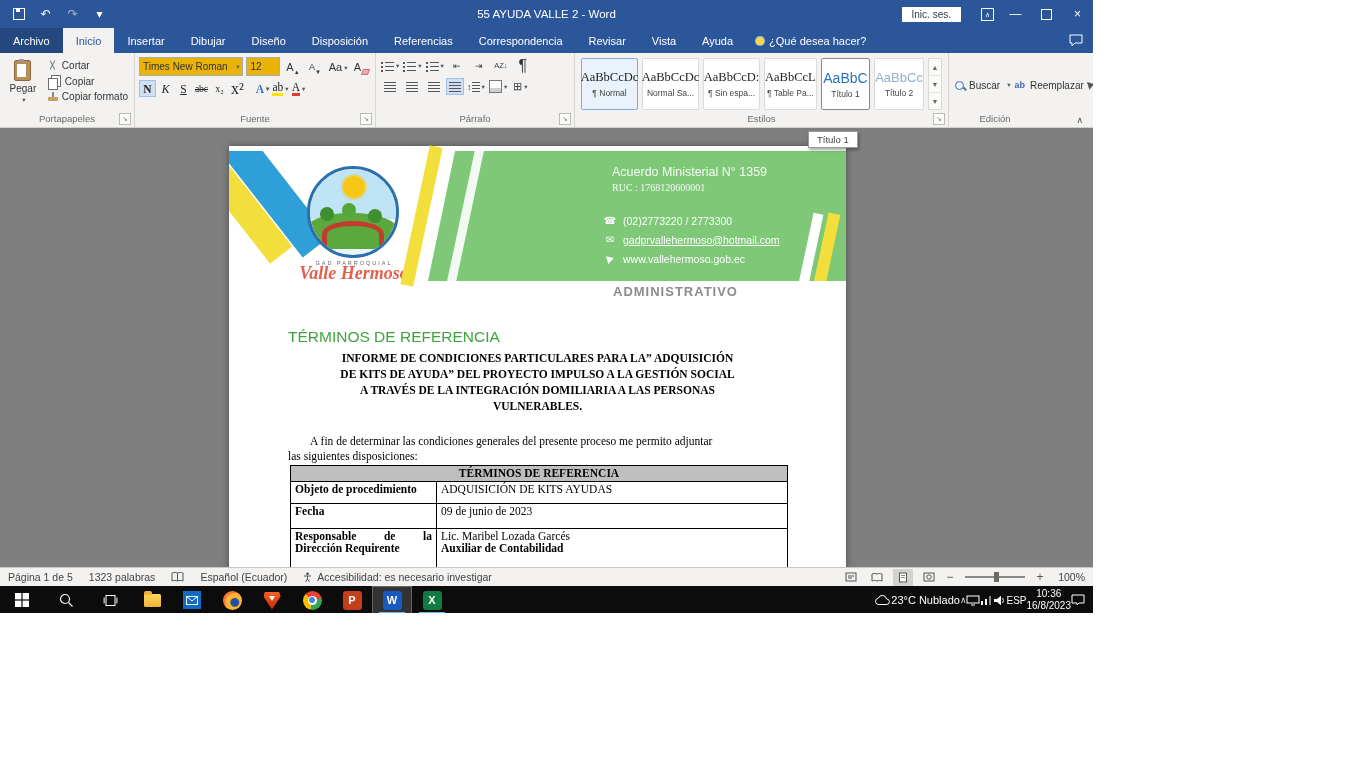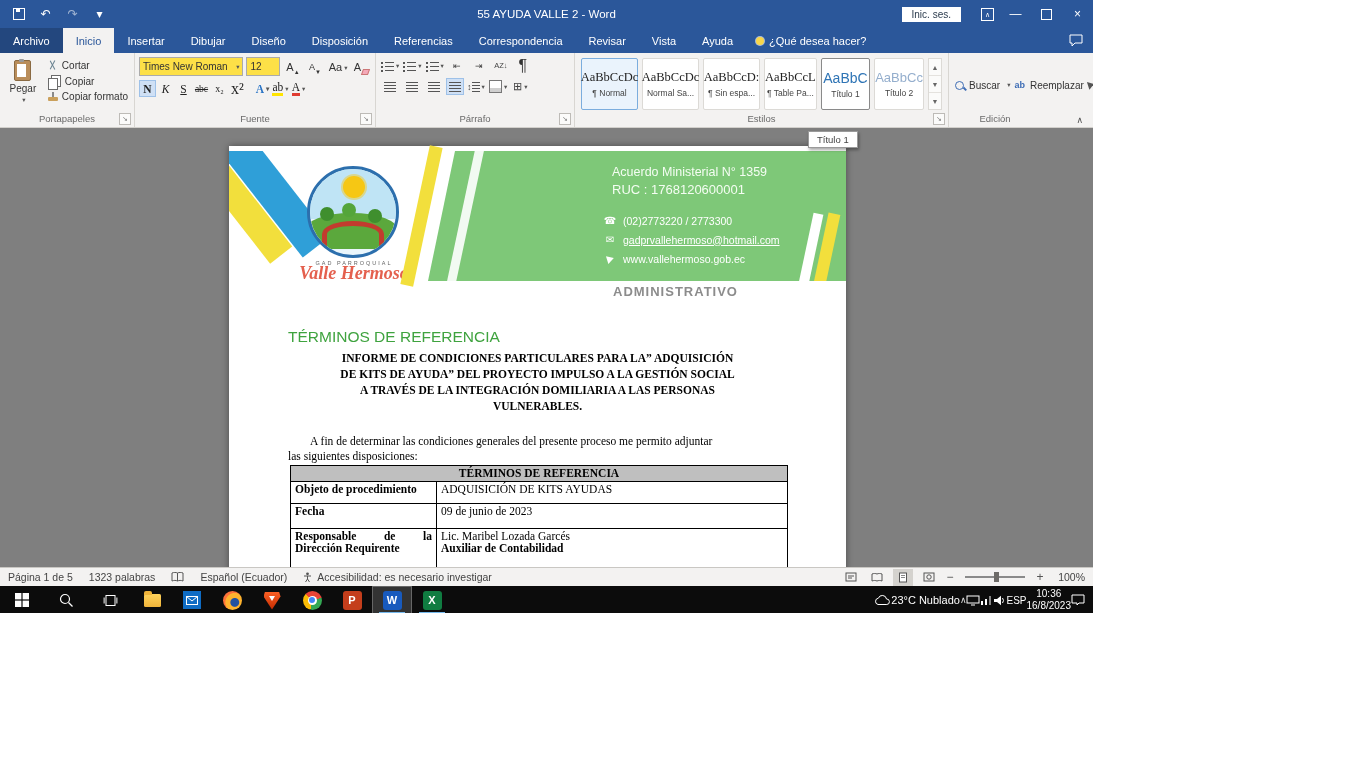--- a/index.html
+++ b/index.html
@@ -50,21 +50,21 @@
   .ic-cut{position:relative;width:10px;height:11px;flex:0 0 10px;}
   .ic-cut::before,.ic-cut::after{content:"";position:absolute;left:4.5px;top:0;width:1.4px;height:10px;background:#68818f;}
   .ic-cut::before{transform:rotate(28deg);} .ic-cut::after{transform:rotate(-28deg);}
   .ic-copy{position:relative;z-index:0;width:8px;height:10px;border:1px solid #6b6b6b;background:#fff;margin-left:3px;flex:0 0 8px;}
   .ic-copy::before{content:"";position:absolute;left:-4px;top:2px;width:8px;height:10px;border:1px solid #6b6b6b;background:#fff;z-index:-1;}
   .ic-brush{width:10px;height:4px;background:#caa05c;border-radius:1px;position:relative;margin-top:5px;flex:0 0 10px;}
   .ic-brush::before{content:"";position:absolute;top:-5px;left:4px;width:2px;height:5px;background:#8a8a8a;}
 
   
   .f-row1{display:flex;align-items:center;gap:3px;}
-  .combo{height:17px;border:1px solid #ababab;background:#fde047;font-size:10px;display:flex;align-items:center;
+  .combo{height:17px;border:1px solid #ababab;background:#eab308;font-size:10px;display:flex;align-items:center;
          justify-content:space-between;padding:0 3px;overflow:hidden;white-space:nowrap;}
   .font-name{width:104px;} .font-size{width:28px;gap:16px;}
   .fbtn{height:17px;min-width:15px;padding:0 2px;display:flex;align-items:flex-end;justify-content:center;
         font-size:11px;line-height:15px;}
   .fbtn sup{font-size:6px;line-height:1;}
   .eraser{display:inline-block;width:6px;height:4px;background:#f4a9b8;border:1px solid #c77;margin-left:1px;transform:skewX(-20deg);}
   .f-row2{display:flex;align-items:center;gap:1px;margin-top:4px;}
   .fmt{width:17px;height:17px;display:flex;align-items:center;justify-content:center;
        font-family:"Liberation Serif",serif;font-size:11.5px;color:#222;}
   .fmt.active{background:#cfe0f5;border:1px solid #9ec1e8;box-sizing:border-box;}
@@ -136,21 +136,21 @@
   .brand{position:absolute;top:112px;left:20px;width:210px;text-align:center;font-style:italic;font-weight:bold;
          font-size:18px;color:#e4604e;}
   .edge-y{position:absolute;left:186px;top:-6px;width:13px;height:142px;background:#f2df3c;transform:rotate(12deg);}
   .lh-green{position:absolute;left:196px;top:0;width:421px;height:130px;background:#7ec878;
             clip-path:polygon(30px 0,100% 0,100% 100%,3px 100%);}
   .gw{position:absolute;left:36px;top:-6px;width:9px;height:142px;background:#fff;transform:rotate(12deg);opacity:.9;}
   .gs1{position:absolute;right:30px;bottom:-4px;width:10px;height:72px;background:#fff;transform:rotate(12deg);}
   .gs2{position:absolute;right:13px;bottom:-4px;width:12px;height:72px;background:#f2df3c;transform:rotate(12deg);}
   .gb-text{position:absolute;left:187px;top:14px;color:#f4fdf2;font-family:"Liberation Sans",sans-serif;}
   .gb-acuerdo{font-size:12.5px;}
-  .gb-ruc{font-size:13px;margin-top:3px;}
+  .gb-ruc{font-size:10px;margin-top:3px;font-family:Liberation Serif, serif;}
   .gb-contact{position:absolute;left:179px;top:60px;font-size:10.5px;color:#fff;font-family:"Liberation Sans",sans-serif;}
   .gb-row{display:flex;align-items:center;gap:7px;height:19px;}
   .c-ic{width:12px;display:flex;justify-content:center;font-size:10px;color:#fff;}
   .cursor-ic{width:0;height:0;border-left:7px solid #fff;border-top:4px solid transparent;border-bottom:4px solid transparent;transform:rotate(-18deg);}
   .gb-email{text-decoration:underline;}
   .department{position:absolute;top:138px;left:384px;font-family:"Liberation Sans",sans-serif;
               font-weight:bold;font-size:13px;color:#8c8c8c;letter-spacing:1px;}
 
   
   .d-heading{position:absolute;top:182px;left:59px;font-family:"Liberation Sans",sans-serif;

